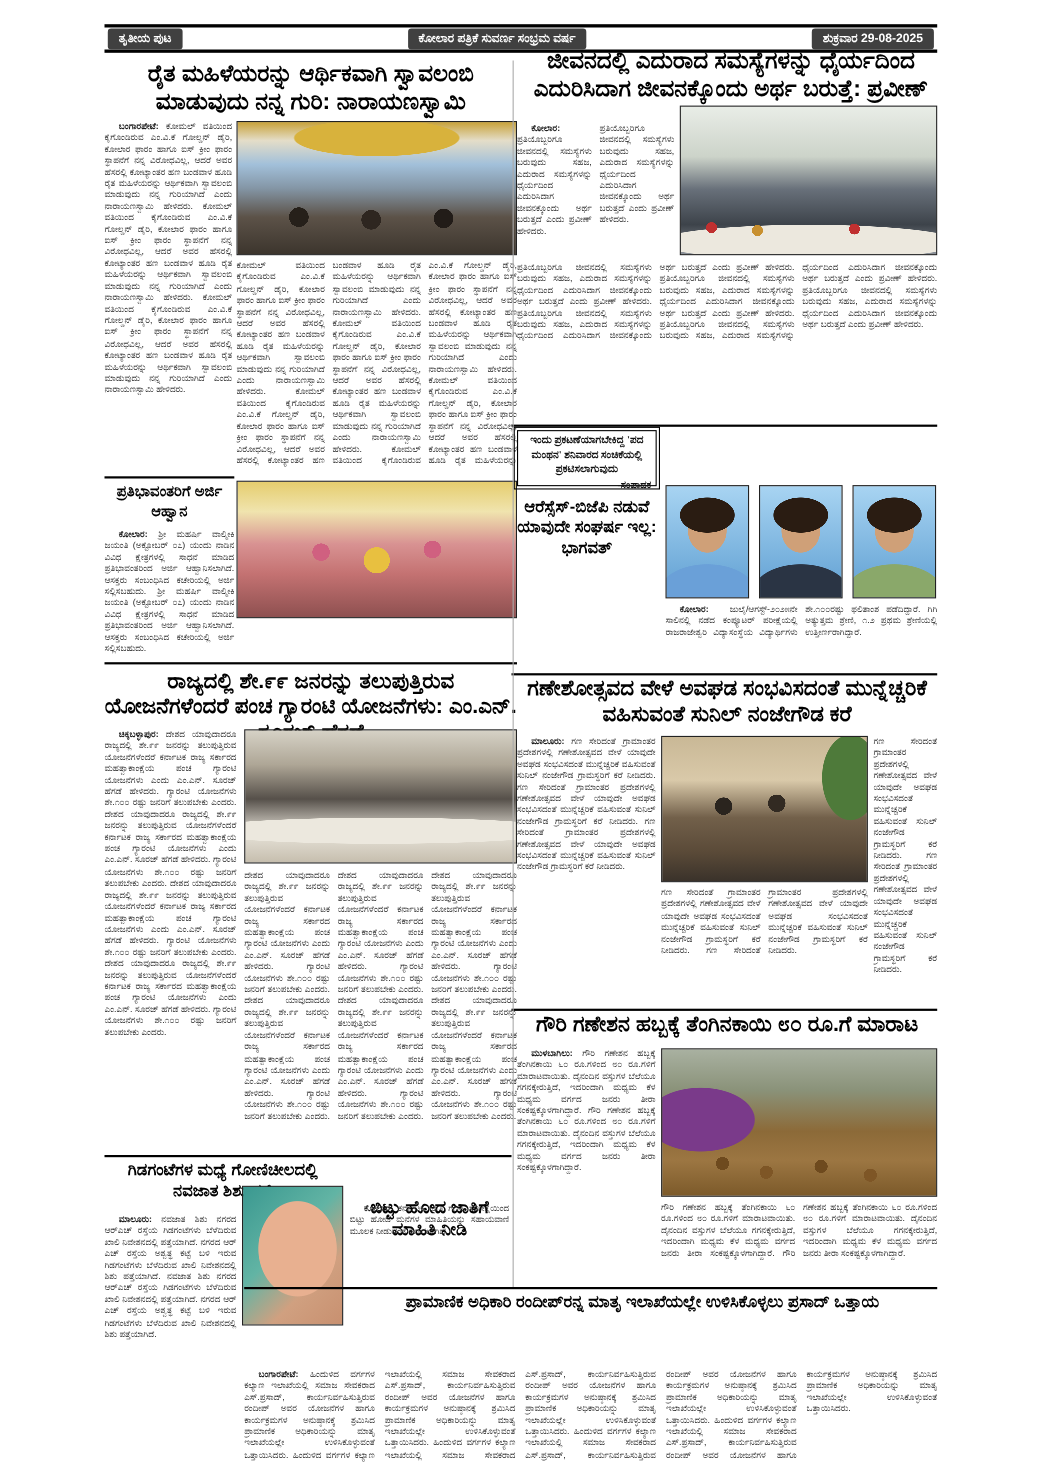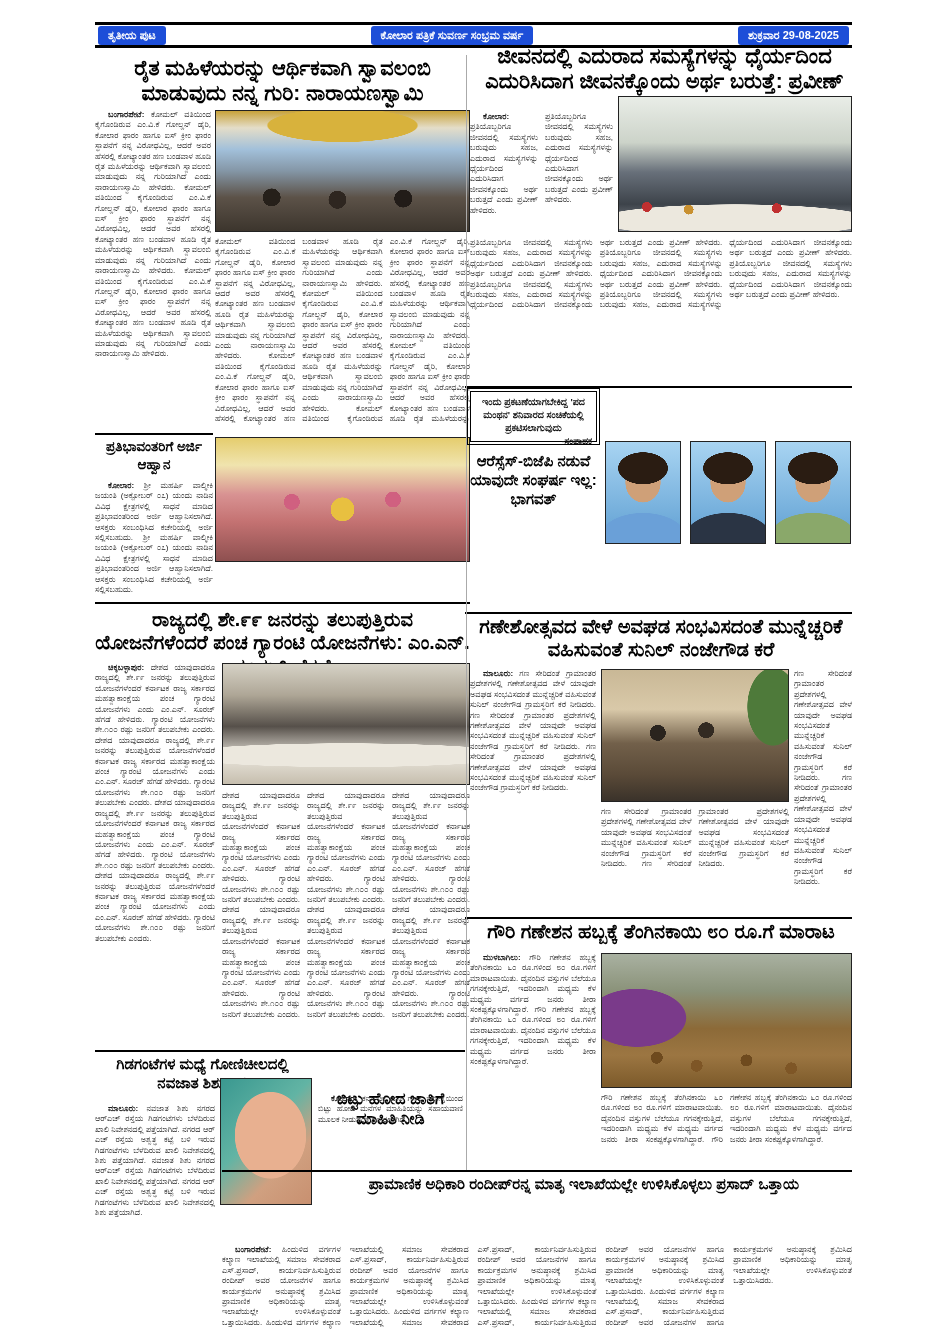--- a/index.html
+++ b/index.html
@@ -2,21 +2,21 @@
 <html><head>
 <meta charset="utf-8">
 <style>
   html,body{margin:0;padding:0;background:#ffffff;}
   .sheet{position:relative;width:945px;height:1337px;background:#ffffff;overflow:hidden;
          font-family:"Liberation Sans",sans-serif;color:#111;}
   
   .masthead{position:absolute;left:95px;top:22px;width:757px;height:26px;
             border-top:3px solid #000;border-bottom:3px solid #000;
             display:flex;align-items:center;justify-content:space-between;box-sizing:border-box;padding:2px 3px;}
-  .mast-box{background:#1d4ed8;color:#fff;font-weight:bold;font-size:11px;line-height:1;
+  .mast-box{background:#404040;color:#fff;font-weight:bold;font-size:11px;line-height:1;
             padding:4px 10px;border-radius:3px;white-space:nowrap;}
   
   .hl{position:absolute;font-weight:bold;text-align:center;color:#000;}
   .hl-xl{font-size:21px;line-height:1.18;}
   .hl-lg{font-size:19.5px;line-height:1.2;}
   .hl-md{font-size:15px;line-height:1.25;}
   .hl-sm{font-size:13.5px;line-height:1.3;}
   .hl-xs{font-size:16px;line-height:1.25;margin-top:32px;}
   
   .bodytext{position:absolute;font-size:8px;line-height:10.4px;text-align:justify;
@@ -109,31 +109,35 @@
   <div class="hl hl-sm" style="left:95px;top:438px;width:118px;height:40px;">ಪ್ರತಿಭಾವಂತರಿಗೆ ಅರ್ಜಿ ಆಹ್ವಾನ</div>
   <div class="bodytext" style="left:95px;top:481px;width:118px;height:117px;">
     <span class="dl">ಕೋಲಾರ:</span>
     <span>ಶ್ರೀ ಮಹರ್ಷಿ ವಾಲ್ಮೀಕಿ ಜಯಂತಿ (ಅಕ್ಟೋಬರ್ ೦೭) ಯಂದು ನಾಡಿನ ವಿವಿಧ ಕ್ಷೇತ್ರಗಳಲ್ಲಿ ಸಾಧನೆ ಮಾಡಿದ ಪ್ರತಿಭಾವಂತರಿಂದ ಅರ್ಜಿ ಆಹ್ವಾನಿಸಲಾಗಿದೆ. ಆಸಕ್ತರು ಸಂಬಂಧಿಸಿದ ಕಚೇರಿಯಲ್ಲಿ ಅರ್ಜಿ ಸಲ್ಲಿಸಬಹುದು. ಶ್ರೀ ಮಹರ್ಷಿ ವಾಲ್ಮೀಕಿ ಜಯಂತಿ (ಅಕ್ಟೋಬರ್ ೦೭) ಯಂದು ನಾಡಿನ ವಿವಿಧ ಕ್ಷೇತ್ರಗಳಲ್ಲಿ ಸಾಧನೆ ಮಾಡಿದ ಪ್ರತಿಭಾವಂತರಿಂದ ಅರ್ಜಿ ಆಹ್ವಾನಿಸಲಾಗಿದೆ. ಆಸಕ್ತರು ಸಂಬಂಧಿಸಿದ ಕಚೇರಿಯಲ್ಲಿ ಅರ್ಜಿ ಸಲ್ಲಿಸಬಹುದು.</span>
   </div>
 
   <div class="photo ph-family" style="left:215px;top:437px;width:255px;height:125px;"></div>
 
   <div class="hrule" style="left:95px;top:602px;width:375px;"></div>
 
-  <div class="notebox" style="left:467px;top:388px;width:133px;height:57px;">
+  <div class="notebox" style="left:467px;top:388px;width:133px;height:57px;font-family:Liberation Serif, serif;">
     <span>ಇಂದು ಪ್ರಕಟಣೆಯಾಗಬೇಕಿದ್ದ 'ಪದ ಮಂಥನ' ಶನಿವಾರದ ಸಂಚಿಕೆಯಲ್ಲಿ ಪ್ರಕಟಿಸಲಾಗುವುದು</span>
     <span class="sign">-ಸಂಪಾದಕ</span>
   </div>
 
   <div class="hl hl-md" style="left:467px;top:452px;width:133px;height:72px;">ಆರೆಸ್ಸೆಸ್-ಬಿಜೆಪಿ ನಡುವೆ ಯಾವುದೇ ಸಂಘರ್ಷ ಇಲ್ಲ: ಭಾಗವತ್</div>
 
   <div class="portrait-row" style="left:605px;top:441px;width:247px;height:103px;">
     <div class="photo ph-portrait" style="--dress:#6aa0d8;"></div>
     <div class="photo ph-portrait" style="--dress:#2a3444;"></div>
     <div class="photo ph-portrait" style="--dress:#8aa86a;"></div>
+  </div>
+  <div class="bodytext cols2" style="left:605px;top:549px;width:247px;height:62px;">
+    <span class="dl">ಕೋಲಾರ:</span>
+    <span>ಜುಲೈ/ಆಗಸ್ಟ್-೨೦೨೫ನೇ ಸಾಲಿನಲ್ಲಿ ನಡೆದ ಕಂಪ್ಯೂಟರ್ ಪರೀಕ್ಷೆಯಲ್ಲಿ ರಾಜರಾಜೇಶ್ವರಿ ವಿದ್ಯಾಸಂಸ್ಥೆಯ ವಿದ್ಯಾರ್ಥಿಗಳು ಶೇ.೧೦೦ರಷ್ಟು ಫಲಿತಾಂಶ ಪಡೆದಿದ್ದಾರೆ. ಗಿಗಿ ಅತ್ಯುತ್ತಮ ಶ್ರೇಣಿ, ೧.೨ ಪ್ರಥಮ ಶ್ರೇಣಿಯಲ್ಲಿ ಉತ್ತೀರ್ಣರಾಗಿದ್ದಾರೆ.</span>
   </div>
 
   <div class="hrule" style="left:465px;top:386px;width:387px;"></div>
   <div class="hrule" style="left:465px;top:612px;width:387px;"></div>
 
   <div class="hl hl-lg" style="left:95px;top:608px;width:375px;height:50px;">ರಾಜ್ಯದಲ್ಲಿ ಶೇ.೯೯ ಜನರನ್ನು ತಲುಪುತ್ತಿರುವ ಯೋಜನೆಗಳೆಂದರೆ ಪಂಚ ಗ್ಯಾರಂಟಿ ಯೋಜನೆಗಳು: ಎಂ.ಎನ್. ಸೂರಜ್ ಹೆಗಡೆ</div>
   <div class="bodytext" style="left:95px;top:663px;width:120px;height:385px;">
     <span class="dl">ಚಿಕ್ಕಬಳ್ಳಾಪುರ:</span>
     <span>ದೇಶದ ಯಾವುದಾದರೂ ರಾಜ್ಯದಲ್ಲಿ ಶೇ.೯೯ ಜನರನ್ನು ತಲುಪುತ್ತಿರುವ ಯೋಜನೆಗಳೆಂದರೆ ಕರ್ನಾಟಕ ರಾಜ್ಯ ಸರ್ಕಾರದ ಮಹತ್ವಾಕಾಂಕ್ಷೆಯ ಪಂಚ ಗ್ಯಾರಂಟಿ ಯೋಜನೆಗಳು ಎಂದು ಎಂ.ಎನ್. ಸೂರಜ್ ಹೆಗಡೆ ಹೇಳಿದರು. ಗ್ಯಾರಂಟಿ ಯೋಜನೆಗಳು ಶೇ.೧೦೦ ರಷ್ಟು ಜನರಿಗೆ ತಲುಪಬೇಕು ಎಂದರು. ದೇಶದ ಯಾವುದಾದರೂ ರಾಜ್ಯದಲ್ಲಿ ಶೇ.೯೯ ಜನರನ್ನು ತಲುಪುತ್ತಿರುವ ಯೋಜನೆಗಳೆಂದರೆ ಕರ್ನಾಟಕ ರಾಜ್ಯ ಸರ್ಕಾರದ ಮಹತ್ವಾಕಾಂಕ್ಷೆಯ ಪಂಚ ಗ್ಯಾರಂಟಿ ಯೋಜನೆಗಳು ಎಂದು ಎಂ.ಎನ್. ಸೂರಜ್ ಹೆಗಡೆ ಹೇಳಿದರು. ಗ್ಯಾರಂಟಿ ಯೋಜನೆಗಳು ಶೇ.೧೦೦ ರಷ್ಟು ಜನರಿಗೆ ತಲುಪಬೇಕು ಎಂದರು. ದೇಶದ ಯಾವುದಾದರೂ ರಾಜ್ಯದಲ್ಲಿ ಶೇ.೯೯ ಜನರನ್ನು ತಲುಪುತ್ತಿರುವ ಯೋಜನೆಗಳೆಂದರೆ ಕರ್ನಾಟಕ ರಾಜ್ಯ ಸರ್ಕಾರದ ಮಹತ್ವಾಕಾಂಕ್ಷೆಯ ಪಂಚ ಗ್ಯಾರಂಟಿ ಯೋಜನೆಗಳು ಎಂದು ಎಂ.ಎನ್. ಸೂರಜ್ ಹೆಗಡೆ ಹೇಳಿದರು. ಗ್ಯಾರಂಟಿ ಯೋಜನೆಗಳು ಶೇ.೧೦೦ ರಷ್ಟು ಜನರಿಗೆ ತಲುಪಬೇಕು ಎಂದರು. ದೇಶದ ಯಾವುದಾದರೂ ರಾಜ್ಯದಲ್ಲಿ ಶೇ.೯೯ ಜನರನ್ನು ತಲುಪುತ್ತಿರುವ ಯೋಜನೆಗಳೆಂದರೆ ಕರ್ನಾಟಕ ರಾಜ್ಯ ಸರ್ಕಾರದ ಮಹತ್ವಾಕಾಂಕ್ಷೆಯ ಪಂಚ ಗ್ಯಾರಂಟಿ ಯೋಜನೆಗಳು ಎಂದು ಎಂ.ಎನ್. ಸೂರಜ್ ಹೆಗಡೆ ಹೇಳಿದರು. ಗ್ಯಾರಂಟಿ ಯೋಜನೆಗಳು ಶೇ.೧೦೦ ರಷ್ಟು ಜನರಿಗೆ ತಲುಪಬೇಕು ಎಂದರು.</span>
   </div>

